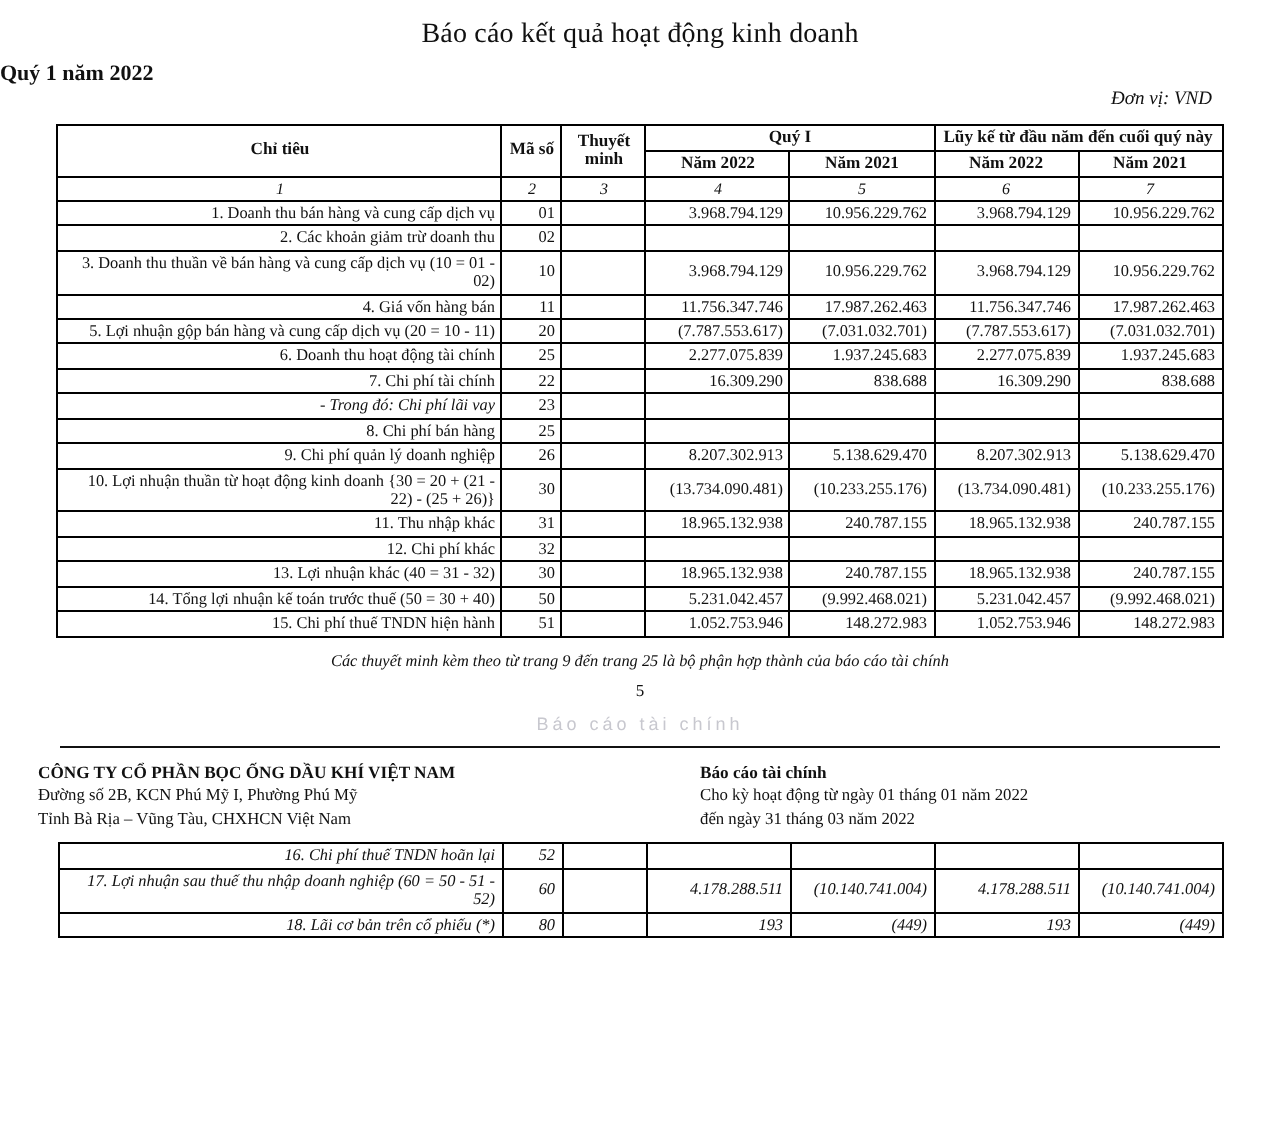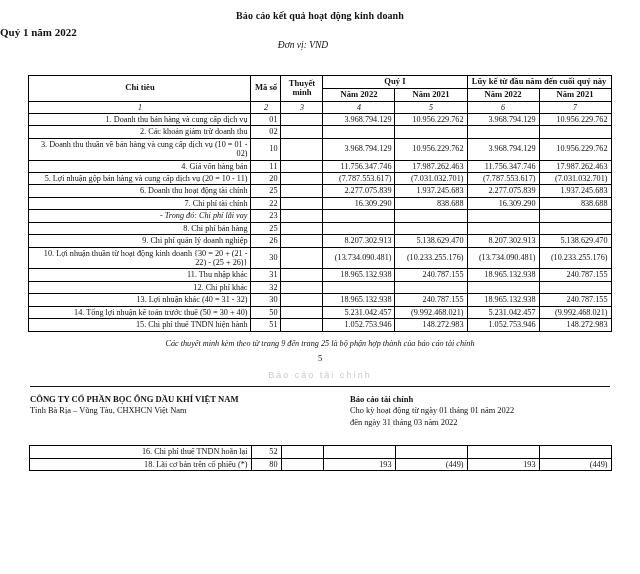--- a/index.html
+++ b/index.html
@@ -15,41 +15,41 @@
     position: relative;
     overflow: hidden;
   }
   .page {
     width: 640px;
     height: 574px;
     position: relative;
   }
   .title {
     text-align: center;
-    font-weight: bold;
-    font-size: 10px;
+    font-weight: normal;
+    font-size: 14px;
     margin-top: 10px;
     letter-spacing: .1px;
   }
   .subtitle {
     font-weight: bold;
     font-size: 11px;
     margin-top: 5px;
   }
   .unit {
-    text-align: center;
+    text-align: right;
     font-size: 9.5px;
     font-style: italic;
     margin-top: 2px;
     padding-right: 34px;
   }
   table.fin {
     border-collapse: collapse;
     width: 580px;
-    margin: 25px auto 0 auto;
+    margin: 7px auto 0 auto;
     font-size: 8.2px;
     table-layout: fixed;
   }
   table.fin th, table.fin td {
     border: 1px solid #000;
     padding: 1px 3px;
     vertical-align: middle;
     line-height: 1.15;
   }
   table.fin th {
@@ -90,44 +90,45 @@
     margin-top: 7px;
     letter-spacing: 2px;
     font-family: "Liberation Sans", sans-serif;
   }
   .hr-strong {
     border: none;
     border-top: 1.6px solid #111;
     margin: 6px 30px 0 30px;
   }
   .foot {
-    margin: 6px 30px 0 30px;
+    margin: 6px 30px 0 19px;
     display: flex;
     justify-content: space-between;
     font-size: 8.4px;
     line-height: 1.45;
     gap: 29px;
   }
   .foot .left .company {
     font-weight: bold;
     font-size: 8.6px;
   }
   .foot .right {
     width: 260px;
   }
   .foot .right .r1 {
     font-weight: bold;
     font-size: 8.6px;
   }
   table.fin2 {
     border-collapse: collapse;
     width: 580px;
-    margin: 16px auto 0 auto;
+    margin: 5px auto 0 auto;
     font-size: 8.2px;
     table-layout: fixed;
+    font-style: italic;
   }
   table.fin2 td {
     border: 1px solid #000;
     padding: 1px 3px;
     vertical-align: middle;
     line-height: 1.15;
   }
 </style>
 </head>
 <body>
@@ -322,20 +323,21 @@
 
   <div class="note">Các thuyết minh kèm theo từ trang 9 đến trang 25 là bộ phận hợp thành của báo cáo tài chính</div>
   <div class="pageno">5</div>
   <div class="faint">Báo cáo tài chính</div>
 
   <hr class="hr-strong">
 
   <div class="foot">
     <div class="left">
       <div class="company">CÔNG TY CỔ PHẦN BỌC ỐNG DẦU KHÍ VIỆT NAM</div>
+      <div>Đường số 2B, KCN Phú Mỹ I, Phường Phú Mỹ</div>
       <div>Tỉnh Bà Rịa – Vũng Tàu, CHXHCN Việt Nam</div>
     </div>
     <div class="right">
       <div class="r1">Báo cáo tài chính</div>
       <div>Cho kỳ hoạt động từ ngày 01 tháng  01 năm 2022</div>
       <div>đến ngày 31 tháng 03 năm 2022</div>
     </div>
   </div>
 
   <table class="fin2">
@@ -352,20 +354,29 @@
       <tr>
           <td class="lbl">16. Chi phí thuế TNDN hoãn lại</td>
           <td class="ctr">52</td>
           <td class="ctr"></td>
           <td class="num"></td>
           <td class="num"></td>
           <td class="num"></td>
           <td class="num"></td>
         </tr>
       <tr>
+          <td class="lbl">17. Lợi nhuận sau thuế thu nhập doanh nghiệp (60 = 50 - 51 - 52)</td>
+          <td class="ctr">60</td>
+          <td class="ctr"></td>
+          <td class="num">4.178.288.511</td>
+          <td class="num">(10.140.741.004)</td>
+          <td class="num">4.178.288.511</td>
+          <td class="num">(10.140.741.004)</td>
+        </tr>
+      <tr>
           <td class="lbl">18. Lãi cơ bản trên cổ phiếu (*)</td>
           <td class="ctr">80</td>
           <td class="ctr"></td>
           <td class="num">193</td>
           <td class="num">(449)</td>
           <td class="num">193</td>
           <td class="num">(449)</td>
         </tr>
     </tbody>
   </table>

